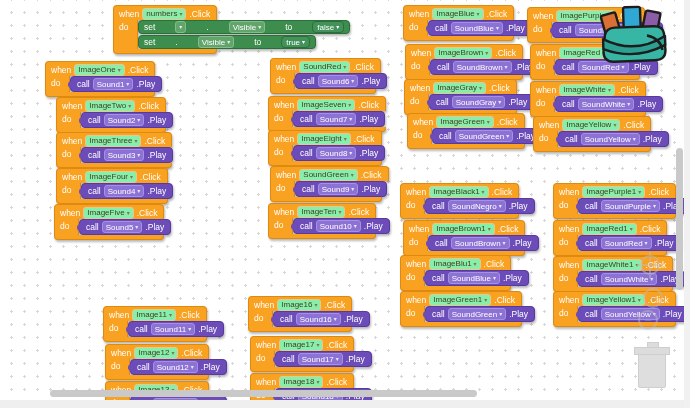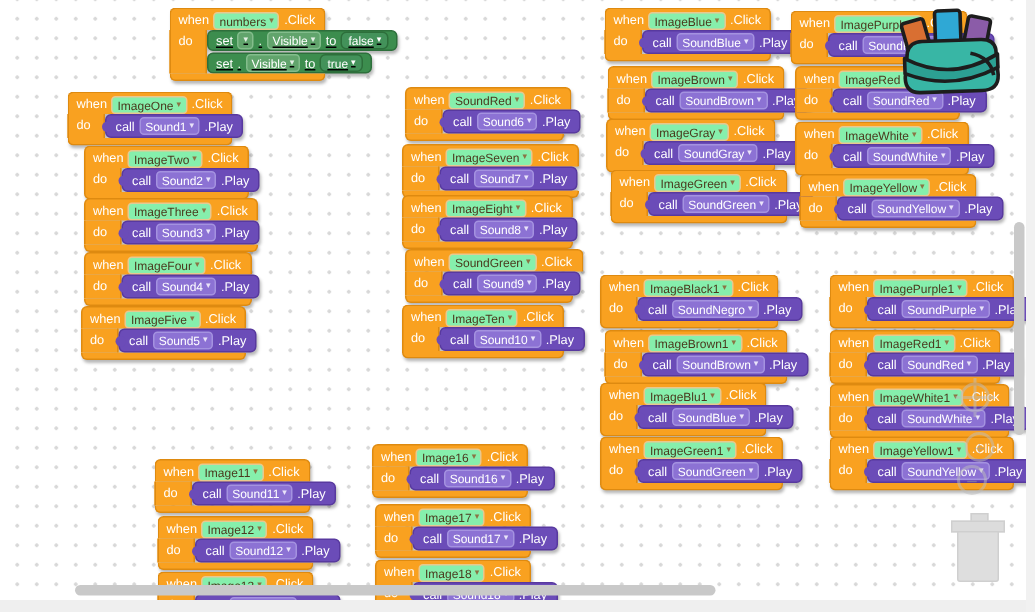--- a/index.html
+++ b/index.html
@@ -9,21 +9,21 @@
   }
   html,body{margin:0;padding:0;}
   body{width:690px;height:408px;overflow:hidden;position:relative;
        font-family:"Liberation Sans",sans-serif;background:#fff;}
   .stage{position:absolute;inset:0;
     background-image:radial-gradient(circle,#d7d7d7 1px,rgba(0,0,0,0) 1.4px);
     background-size:13px 13px;background-position:5px 6px;}
   
   .blk-event{position:absolute;display:flex;flex-direction:column;align-items:flex-start;
     filter:drop-shadow(1.5px 2px 1px rgba(0,0,0,.28));}
-  .ev-head{display:flex;align-items:flex-start;gap:3px;background:var(--orange);
+  .ev-head{display:flex;align-items:center;gap:3px;background:var(--orange);
     border:1px solid var(--orange-b);border-bottom:none;border-radius:4px 4px 0 0;
     padding:2px 6px 1px 5px;height:15px;box-sizing:border-box;white-space:nowrap;}
   .ev-mid{display:flex;align-items:stretch;}
   .ev-do{background:var(--orange);border:1px solid var(--orange-b);border-top:none;border-bottom:none;
     width:25px;box-sizing:border-box;color:#fff;font-size:8.5px;padding:2px 0 0 5px;}
   .ev-foot{background:var(--orange);border:1px solid var(--orange-b);border-top:none;
     height:5px;box-sizing:border-box;border-radius:0 0 4px 4px;}
   .kw{color:#fff;font-size:8.5px;line-height:10px;white-space:nowrap;}
   .fld{display:inline-flex;align-items:center;gap:2px;border-radius:3px;padding:0 3px;
     height:10px;font-size:8px;white-space:nowrap;}
@@ -33,23 +33,23 @@
   .fld-purple{background:#8C72D4;border:1px solid #A492E0;color:#fff;}
   .fld-purple .dd{color:#e9e3f9;}
   .fld-green{background:#61A46C;border:1px solid #83BD8C;color:#fff;}
   .fld-green .dd{color:#e3f0e5;}
   .blk-call{display:inline-flex;align-items:center;gap:3px;background:var(--purple);
     border:1px solid var(--purple-b);border-radius:4px;padding:0 6px;height:16px;
     box-sizing:border-box;position:relative;white-space:nowrap;}
   .blk-call .tab{position:absolute;left:-3.5px;top:4px;width:7px;height:7px;border-radius:50%;
     background:var(--purple);}
   .set-stack{display:flex;flex-direction:column;gap:1px;align-items:flex-start;padding-top:0;}
-  .blk-set{display:inline-flex;align-items:center;gap:3px;background:var(--green);
+  .blk-set{display:inline-flex;align-items:center;gap:20px;background:var(--green);
     border:1px solid var(--green-b);border-radius:4px;padding:0 5px;height:14px;
-    box-sizing:border-box;white-space:nowrap;text-decoration:underline;}
+    box-sizing:border-box;white-space:nowrap;}
   .blk-logic{display:inline-flex;align-items:center;gap:2px;background:#43925A;
     border:1px solid var(--green-b);border-radius:4px;padding:0 4px;height:12px;
     color:#fff;font-size:8px;box-sizing:border-box;}
   
   .hscroll{position:absolute;left:50px;top:390px;width:427px;height:7px;background:#c9c9c9;border-radius:4px;}
   .vscroll{position:absolute;left:676px;top:148px;width:7px;height:142px;background:#c9c9c9;border-radius:4px;}
   .strip-bottom{position:absolute;left:0;top:400px;width:690px;height:8px;background:#efefef;}
   .strip-right{position:absolute;left:684px;top:0;width:6px;height:408px;background:#f1f1f1;}
   .zctl{position:absolute;width:20px;height:20px;border:2px solid #bdbdbd;border-radius:50%;
     opacity:.5;color:#9e9e9e;display:flex;align-items:center;justify-content:center;

